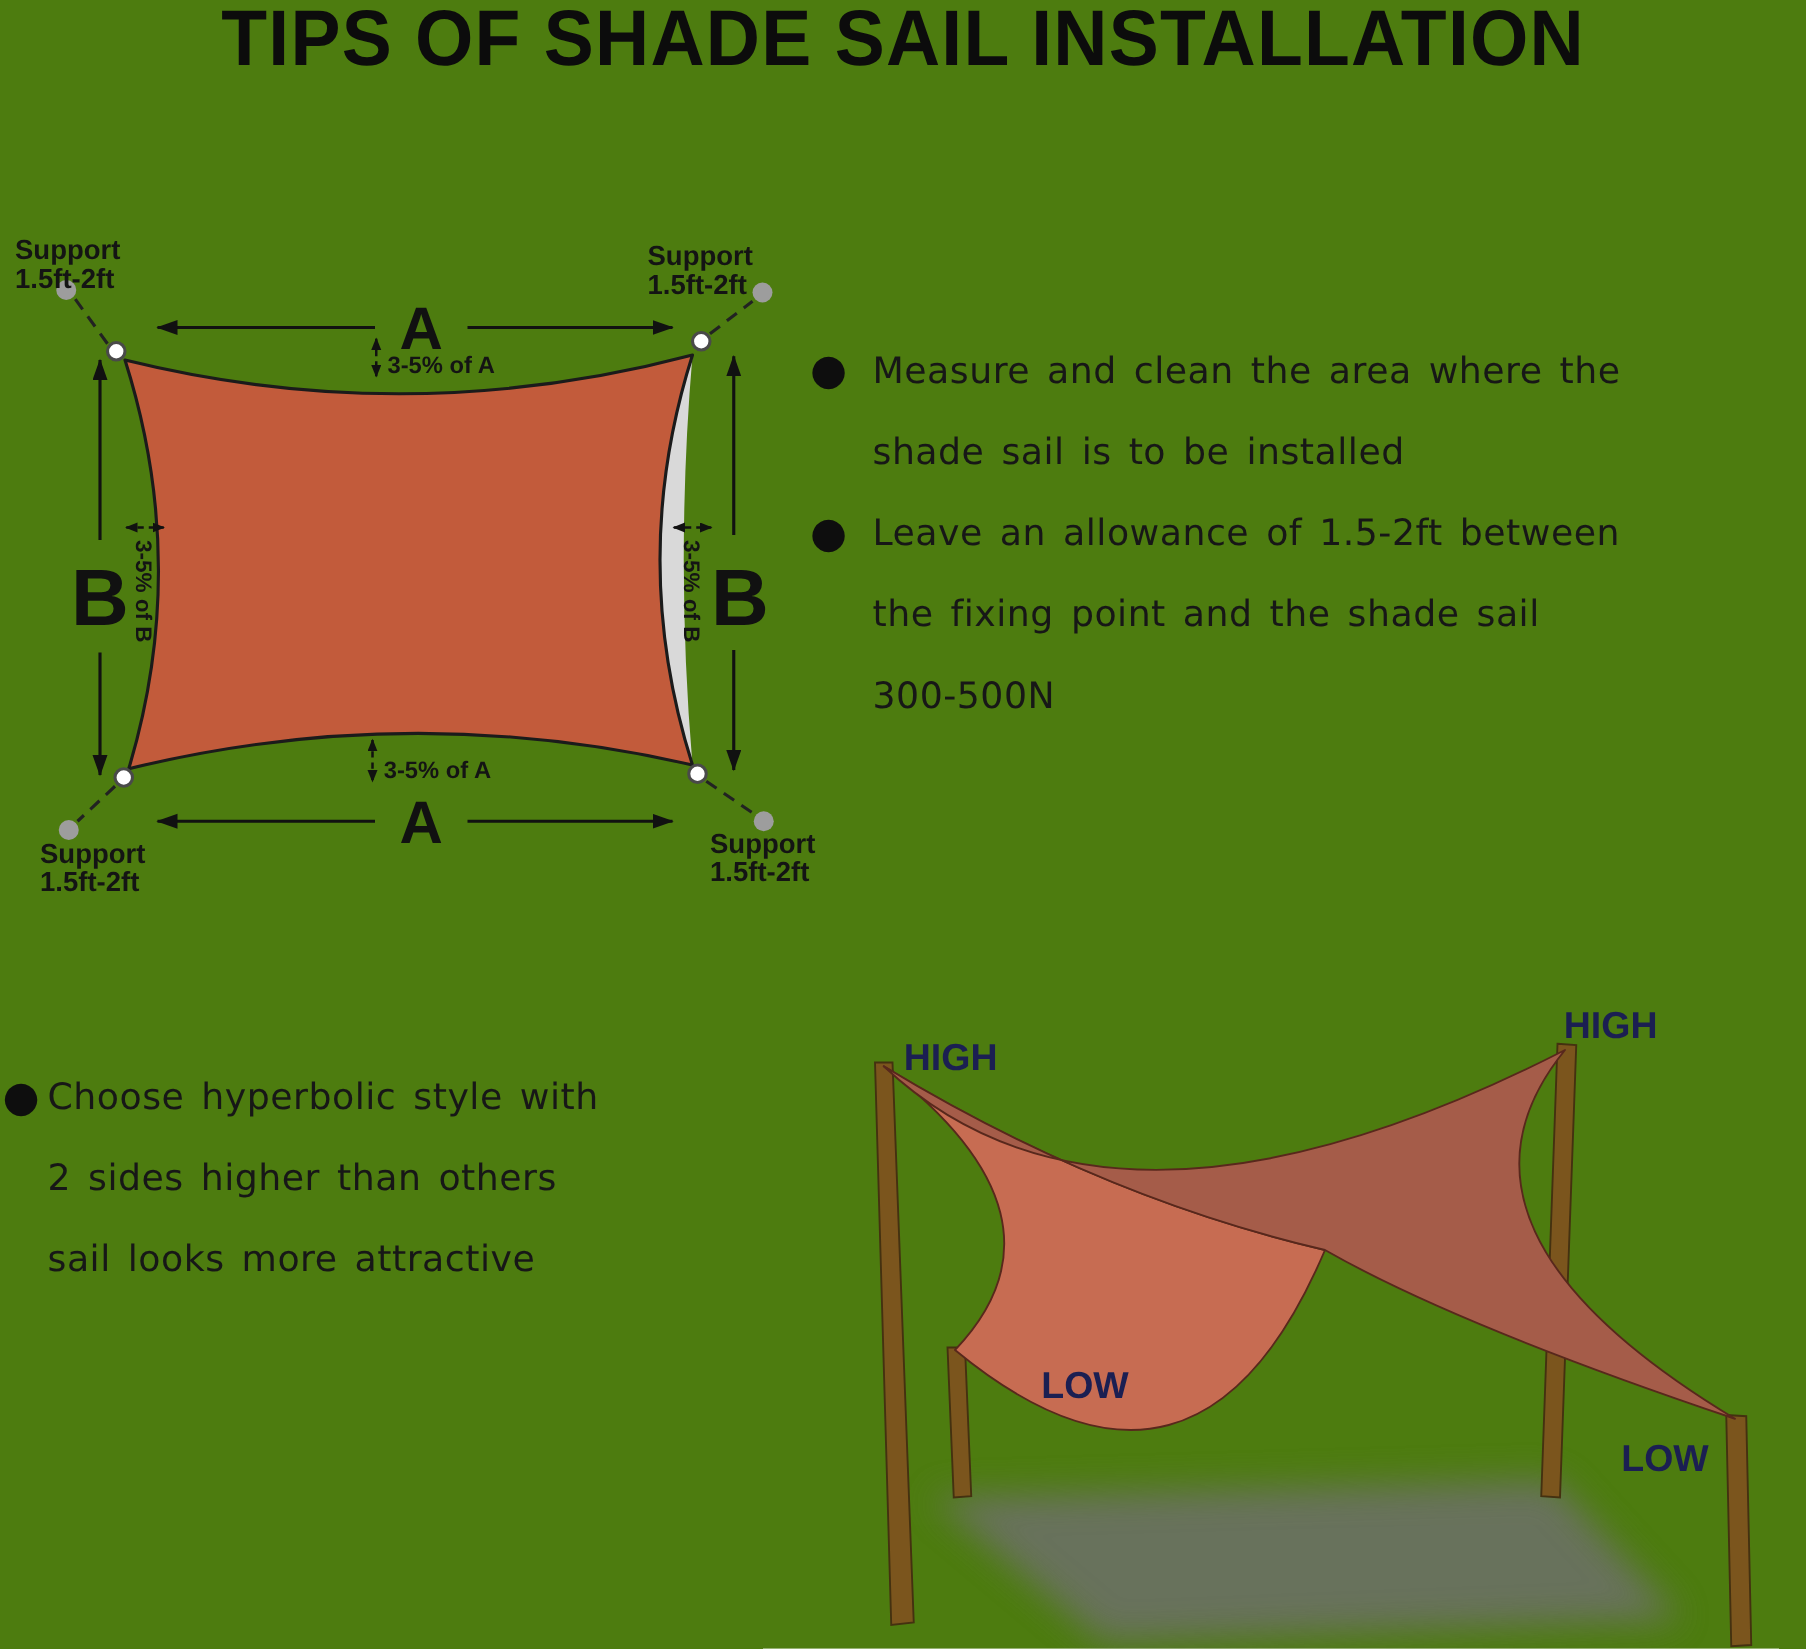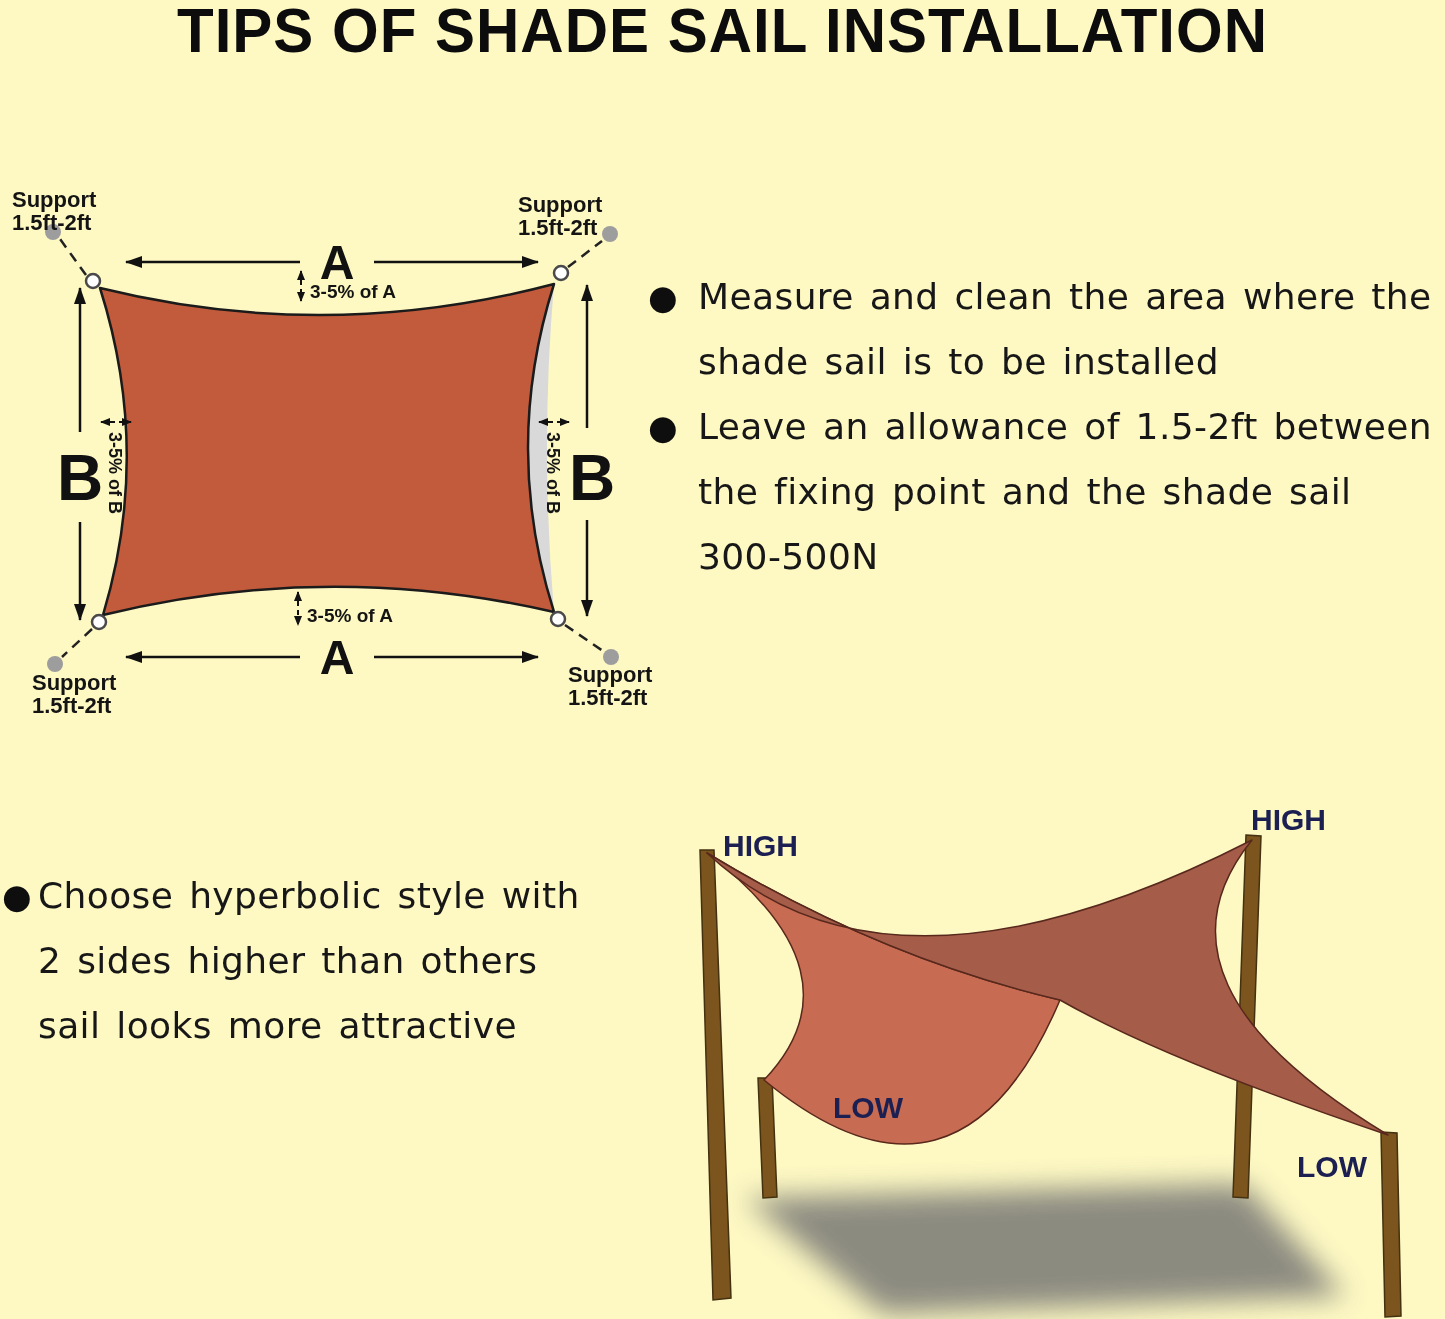--- a/index.html
+++ b/index.html
@@ -1,27 +1,27 @@
 <!DOCTYPE html>
 <html><head>
 <meta charset="utf-8">
 <style>
   html,body{margin:0;padding:0;background:#fff;}
-  .page{position:relative;width:1445px;height:1319px;background:#fef9c3;overflow:hidden;
+  .page{position:relative;width:1445px;height:1319px;background:#4d7c0f;overflow:hidden;
         font-family:"DejaVu Sans",sans-serif;color:#161616;}
   .title{position:absolute;left:0;top:-6px;width:1445px;margin:0;text-align:center;
          font-family:"Liberation Sans",sans-serif;font-weight:900;font-size:60px;
          letter-spacing:1px;color:#0c0c0c;transform:scaleY(1.05);transform-origin:top;}
   svg{position:absolute;overflow:visible;}
   .diagram-svg{left:0;top:170px;}
   .illu-svg{left:685px;top:780px;}
-  .tips{position:absolute;font-size:36px;line-height:65px;letter-spacing:.4px;
+  .tips{position:absolute;font-size:29px;line-height:65px;letter-spacing:.4px;
         word-spacing:4px;color:#171717;}
   .tips-right{left:640px;top:264px;width:805px;}
-  .tips-left{left:2px;top:863px;width:630px;}
+  .tips-left{left:2px;top:845px;width:630px;}
   .ln{position:relative;white-space:nowrap;}
   .tips-right .ln{padding-left:58px;}
   .tips-left .ln{padding-left:36px;}
   .ln.start::before{content:"●";position:absolute;top:50%;transform:translateY(-50%);
                     font-size:34px;color:#0e0e0e;}
   .tips-right .ln.start::before{left:8px;}
   .tips-left .ln.start::before{left:0px;}
   .svg-label{font-family:"Liberation Sans",sans-serif;}
 </style>
 </head>

